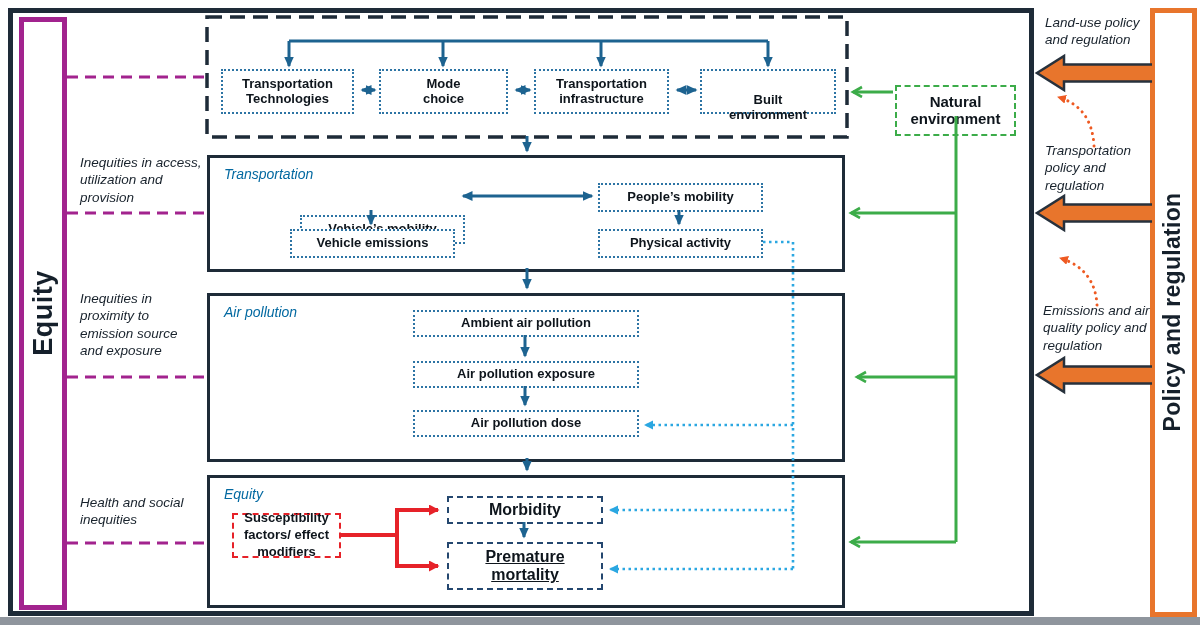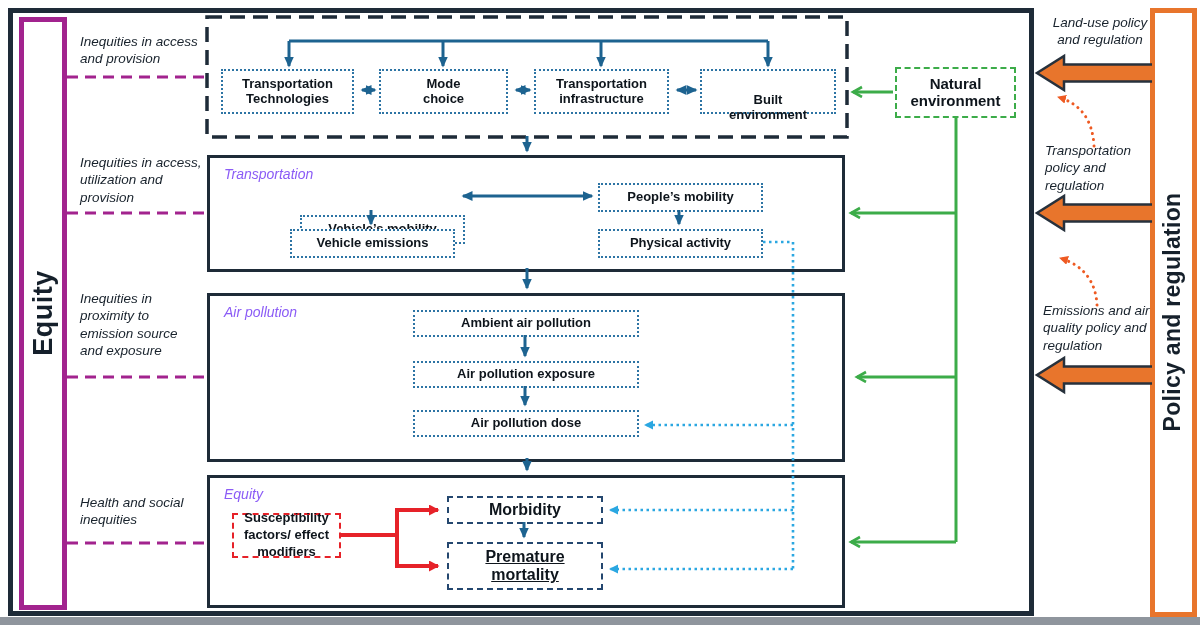--- a/index.html
+++ b/index.html
@@ -12,21 +12,21 @@
   .equity-bar{position:absolute;left:19px;top:17px;width:38px;height:583px;border:5px solid #a2238e;background:#fff;}
   .policy-bar{position:absolute;left:1150px;top:8px;width:37px;height:599px;border:5px solid #e8752c;background:#fff;}
   .vtitle{position:absolute;transform:translate(-50%,-50%) rotate(-90deg);white-space:nowrap;
           font-weight:700;color:#15202b;}
   .equity-title{left:43px;top:313px;font-size:27px;letter-spacing:.5px;}
   .policy-title{left:1172px;top:312px;font-size:23px;letter-spacing:.3px;}
   
   .ilbl{position:absolute;font-style:italic;font-size:13.5px;line-height:1.28;color:#18222c;}
   
   .sect{position:absolute;border:3px solid #1e2b38;background:transparent;}
-  .sect-label{position:absolute;left:14px;top:8px;font-style:italic;font-size:14px;color:#8b5cf6;}
+  .sect-label{position:absolute;left:14px;top:8px;font-style:italic;font-size:14px;color:#0369a1;}
   
   .bx{position:absolute;background:#fff;display:flex;align-items:center;justify-content:center;
       text-align:center;font-weight:700;color:#0e151c;line-height:1.12;}
   .bd-blue{border:2px dotted #2d74a4;font-size:13px;}
   .bd-navy{border:2px dashed #24476f;font-size:16px;}
   .bd-green{border:2px dashed #3cac49;font-size:15px;}
   .bd-red{border:2px dashed #e62229;font-size:13px;line-height:1.3;}
   .w54{display:inline-block;width:54px;}
   .w96{display:inline-block;width:96px;margin-top:32px;}
   .w95{display:inline-block;width:95px;text-decoration:underline;}
@@ -45,29 +45,28 @@
 <body>
 
 <div class="canvas">
 
   <div class="outer-frame"></div>
   <div class="bottom-strip"></div>
 
   <div class="equity-bar"></div>
   <div class="vtitle equity-title">Equity</div>
 
-  <div class="ilbl" style="left:80px;top:33px;width:130px;">Inequities in access and provision</div>
   <div class="ilbl" style="left:80px;top:154px;width:122px;">Inequities in access, utilization and provision</div>
   <div class="ilbl" style="left:80px;top:290px;width:118px;">Inequities in proximity to emission source and exposure</div>
   <div class="ilbl" style="left:80px;top:494px;width:125px;">Health and social inequities</div>
 
   <div class="policy-bar"></div>
   <div class="vtitle policy-title">Policy and regulation</div>
 
-  <div class="ilbl" style="left:1045px;top:14px;width:110px;text-align:center;">Land-use policy and regulation</div>
+  <div class="ilbl" style="left:1045px;top:14px;width:110px;">Land-use policy and regulation</div>
   <div class="ilbl" style="left:1045px;top:142px;width:110px;">Transportation policy and regulation</div>
   <div class="ilbl" style="left:1043px;top:302px;width:112px;">Emissions and air quality policy and regulation</div>
 
   <div class="sect" style="left:207px;top:155px;width:632px;height:111px;">
     <span class="sect-label">Transportation</span>
   </div>
   <div class="sect" style="left:207px;top:293px;width:632px;height:163px;">
     <span class="sect-label">Air pollution</span>
   </div>
   <div class="sect" style="left:207px;top:475px;width:632px;height:127px;">
@@ -76,21 +75,21 @@
 
   <div class="bx bd-blue" style="left:221px;top:69px;width:129px;height:41px;">Transportation Technologies</div>
   <div class="bx bd-blue" style="left:379px;top:69px;width:125px;height:41px;">
     <span class="w54">Mode choice</span>
   </div>
   <div class="bx bd-blue" style="left:534px;top:69px;width:131px;height:41px;">Transportation infrastructure</div>
   <div class="bx bd-blue" style="left:700px;top:69px;width:132px;height:41px;">
     <span class="w96">Built environment</span>
   </div>
 
-  <div class="bx bd-green" style="left:895px;top:67px;width:117px;height:47px;">Natural environment</div>
+  <div class="bx bd-green" style="left:895px;top:85px;width:117px;height:47px;">Natural environment</div>
 
   <div class="bx bd-blue" style="left:300px;top:183px;width:161px;height:25px;margin-top:32px;">Vehicle’s mobility</div>
   <div class="bx bd-blue" style="left:598px;top:183px;width:161px;height:25px;">People’s mobility</div>
   <div class="bx bd-blue" style="left:290px;top:229px;width:161px;height:25px;">Vehicle emissions</div>
   <div class="bx bd-blue" style="left:598px;top:229px;width:161px;height:25px;">Physical activity</div>
 
   <div class="bx bd-blue" style="left:413px;top:310px;width:222px;height:23px;">Ambient air pollution</div>
   <div class="bx bd-blue" style="left:413px;top:361px;width:222px;height:23px;">Air pollution exposure</div>
   <div class="bx bd-blue" style="left:413px;top:410px;width:222px;height:23px;">Air pollution dose</div>
 

